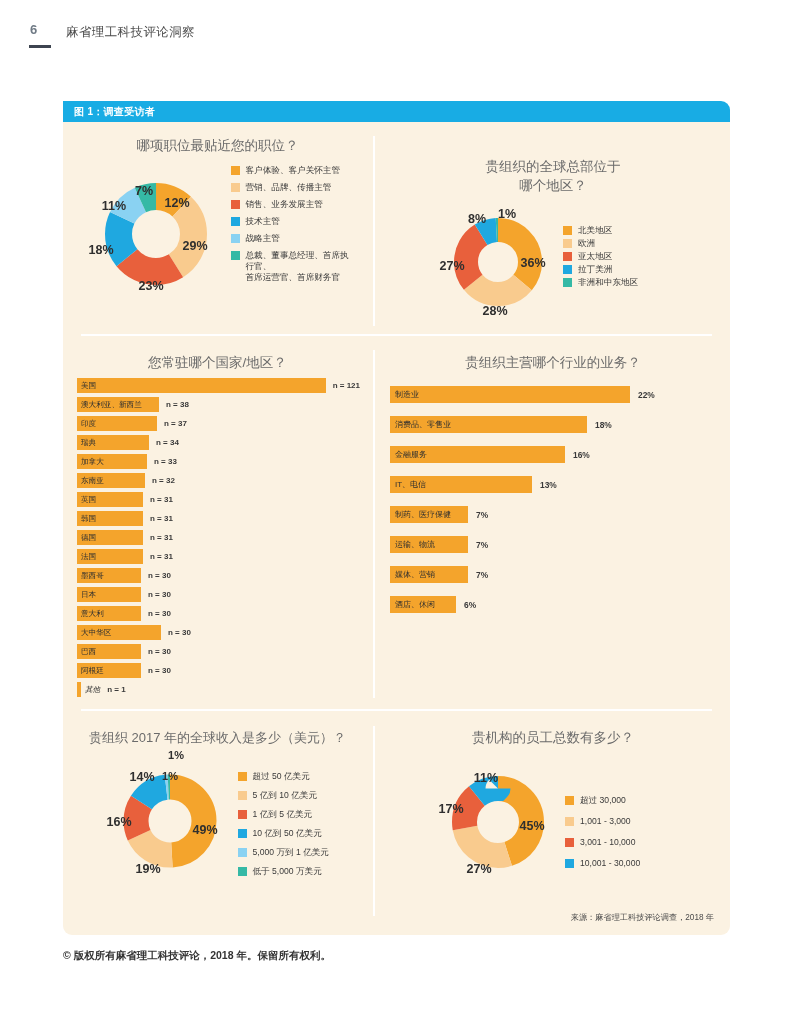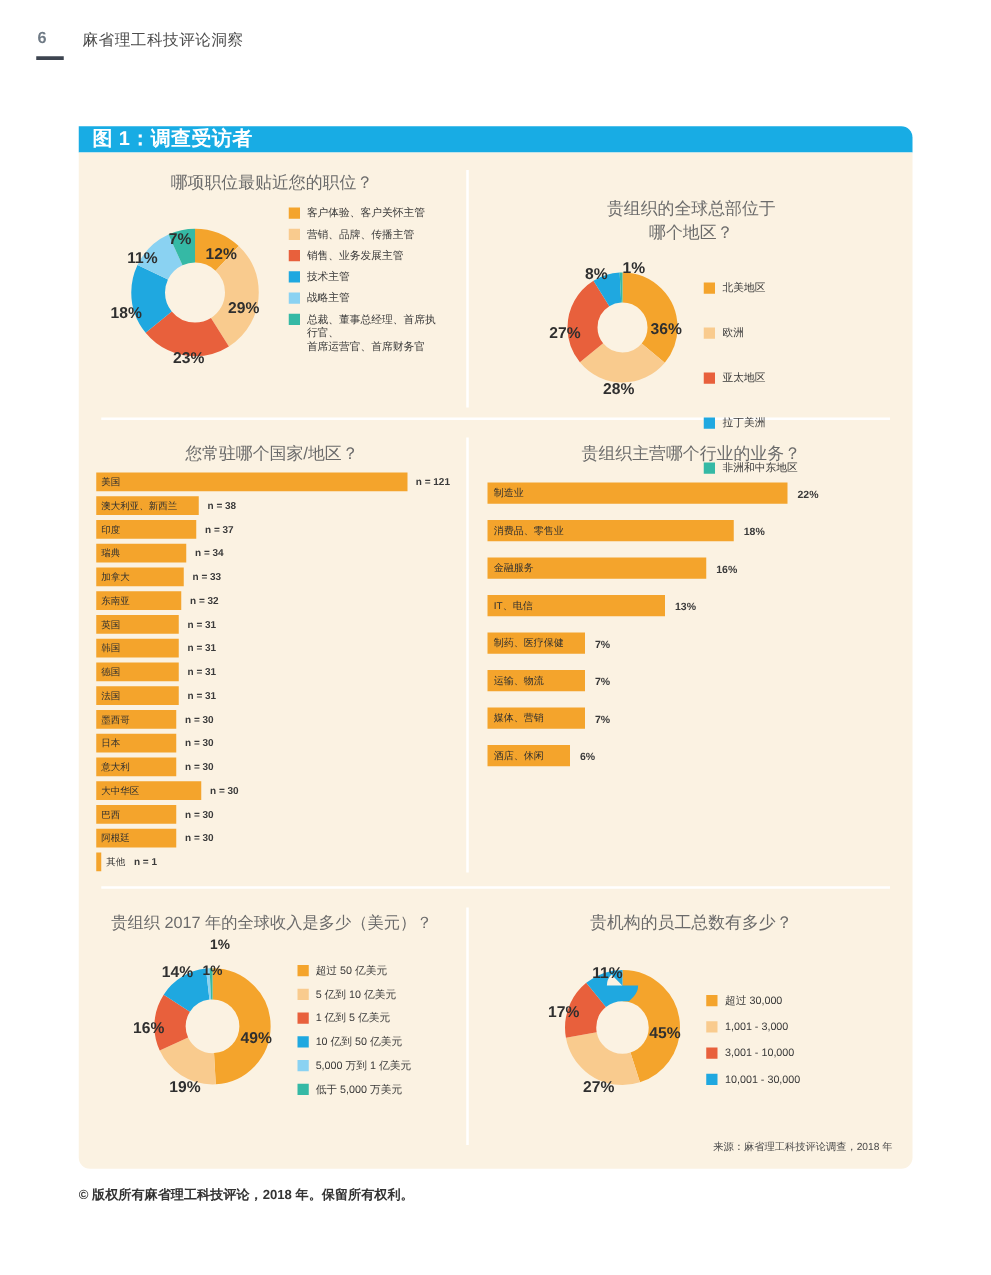--- a/index.html
+++ b/index.html
@@ -55,21 +55,21 @@
     height: 21px;
     background: #18ace4;
     border-top-right-radius: 9px;
     display: flex;
     align-items: center;
     padding-left: 11px;
     box-sizing: border-box;
   }
   .figure-bar-title {
     color: #ffffff;
-    font-size: 16px;
+    font-size: 10px;
     font-weight: bold;
     letter-spacing: .3px;
   }
   .figure-body {
     background: #fbf2e2;
     height: 813px;
     position: relative;
     border-bottom-left-radius: 9px;
     border-bottom-right-radius: 9px;
   }
@@ -305,21 +305,21 @@
 
             <circle r="32" cx="65" cy="65" fill="none" stroke="#35b9a5" stroke-width="24" stroke-dasharray="2.01 199.08" stroke-dashoffset="-199.05" transform="rotate(-90 65 65)"></circle>
 
             <text class="slice-label" x="100" y="67">36%</text>
             <text class="slice-label" x="62" y="115">28%</text>
             <text class="slice-label" x="19" y="70">27%</text>
             <text class="slice-label" x="44" y="23">8%</text>
             <text class="slice-label" x="74" y="18">1%</text>
           </svg>
         </div>
-        <div class="legend" style="width:110px; padding-top:28px; gap:25px;">
+        <div class="legend" style="width:110px; padding-top:28px; gap:2px;">
           <div class="legend-item">
             <span class="legend-swatch" style="background:#f4a42c"></span>
             <span class="legend-label">北美地区</span>
           </div>
           <div class="legend-item">
             <span class="legend-swatch" style="background:#f9cb8e"></span>
             <span class="legend-label">欧洲</span>
           </div>
           <div class="legend-item">
             <span class="legend-swatch" style="background:#e8603c"></span>
@@ -431,21 +431,21 @@
           <span class="bar-value">n = 30</span>
         </div>
         <div class="bar-row">
           <div class="bar" style="width:64px">
               <span class="bar-name">阿根廷</span>
             </div>
           <span class="bar-value">n = 30</span>
         </div>
         <div class="bar-row">
           <div class="bar" style="width:4px"></div>
-          <span class="bar-name" style="margin-left:4px;">其他</span>
+          <span class="bar-name" style="margin-left:4px;font-style:italic;">其他</span>
           <span class="bar-value">n = 1</span>
         </div>
       </div>
     </div>
 
     <div class="panel p-r2 p-right">
       <div class="panel-title">贵组织主营哪个行业的业务？</div>
       <div class="bars bars-wide">
         <div class="bar-row">
           <div class="bar" style="width:240px">

